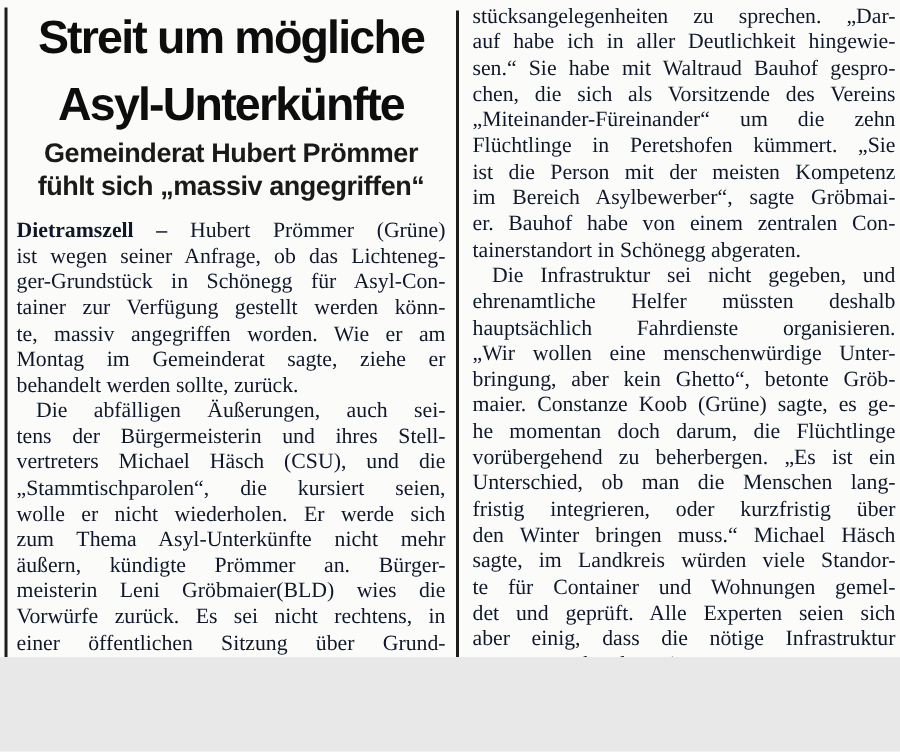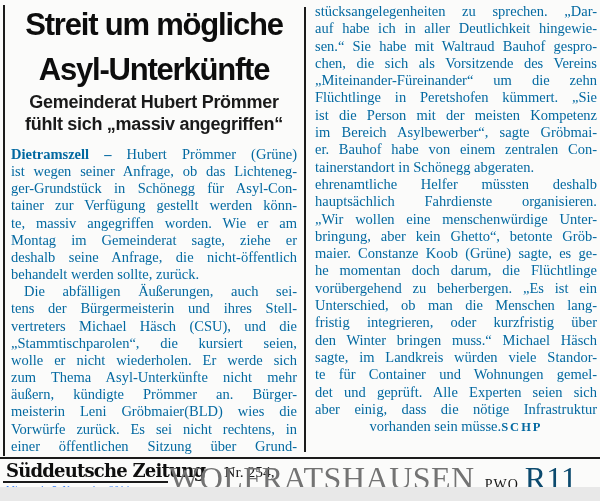--- a/index.html
+++ b/index.html
@@ -1,33 +1,33 @@
 <!DOCTYPE html>
 <html><head>
 <meta charset="utf-8">
 <style>
   html,body{margin:0;padding:0;background:#e8e8e8;}
   .page{
-    position:relative;width:600px;height:487px;background:#fbfbfa;
+    position:relative;width:600px;height:438px;background:#fbfbfa;
     font-family:"Liberation Serif", serif;color:#141414;overflow:hidden;
   }
   .vrule{position:absolute;width:2px;background:#1b1b1b;}
   .rule-left{left:3px;top:5px;height:451px;}
   .rule-mid{left:304px;top:7px;height:445px;}
   .headline{
     position:absolute;left:8px;top:2px;width:292px;text-align:center;
     font-family:"Liberation Sans", sans-serif;font-weight:bold;
     font-size:31px;line-height:45px;letter-spacing:-1.2px;color:#0d0d0d;
   }
   .subhead{
     position:absolute;left:8px;top:91px;width:292px;text-align:center;
     font-family:"Liberation Sans", sans-serif;font-weight:bold;
     font-size:18px;line-height:22px;letter-spacing:-0.3px;color:#1a1a1a;
   }
-  .col{position:absolute;font-size:14.5px;color:#0369a1;}
+  .col{position:absolute;font-size:14.5px;color:#0f172a;}
   .col-left{left:11px;top:146px;width:286px;line-height:17.15px;font-family:Liberation Serif, serif;}
   .col-right{left:315px;top:3px;width:282px;line-height:17.3px;}
   .line{text-align:justify;text-align-last:justify;white-space:normal;}
   .line.end{text-align-last:left;}
   .line.indent{text-indent:13px;}
   .lead-place{font-weight:bold;}
   .byline-row{display:flex;justify-content:center;align-items:baseline;}
   .byline{font-weight:bold;font-size:12.5px;letter-spacing:2px;}
   .footer-rule{position:absolute;left:0;top:457px;width:600px;height:2px;background:#1b1b1b;}
   .masthead{position:absolute;left:6px;top:460px;width:172px;}
@@ -63,21 +63,20 @@
   </div>
 
   <div class="col col-left">
     <div class="line"><span class="lead-place">Dietramszell –</span><span> Hubert Prömmer (Grüne)</span></div>
     <div>
         <div class="line">ist wegen seiner Anfrage, ob das Lichteneg-</div>
         <div class="line">ger-Grundstück in Schönegg für Asyl-Con-</div>
         <div class="line">tainer zur Verfügung gestellt werden könn-</div>
         <div class="line">te, massiv angegriffen worden. Wie er am</div>
         <div class="line">Montag im Gemeinderat sagte, ziehe er</div>
-        <div class="line">deshalb seine Anfrage, die nicht-öffentlich</div>
         <div class="line end">behandelt werden sollte, zurück.</div>
         <div class="line indent">Die abfälligen Äußerungen, auch sei-</div>
         <div class="line">tens der Bürgermeisterin und ihres Stell-</div>
         <div class="line">vertreters Michael Häsch (CSU), und die</div>
         <div class="line">„Stammtischparolen“, die kursiert seien,</div>
         <div class="line">wolle er nicht wiederholen. Er werde sich</div>
         <div class="line">zum Thema Asyl-Unterkünfte nicht mehr</div>
         <div class="line">äußern, kündigte Prömmer an. Bürger-</div>
         <div class="line">meisterin Leni Gröbmaier(BLD) wies die</div>
         <div class="line">Vorwürfe zurück. Es sei nicht rechtens, in</div>
@@ -90,20 +89,21 @@
         <div class="line">stücksangelegenheiten zu sprechen. „Dar-</div>
         <div class="line">auf habe ich in aller Deutlichkeit hingewie-</div>
         <div class="line">sen.“ Sie habe mit Waltraud Bauhof gespro-</div>
         <div class="line">chen, die sich als Vorsitzende des Vereins</div>
         <div class="line">„Miteinander-Füreinander“ um die zehn</div>
         <div class="line">Flüchtlinge in Peretshofen kümmert. „Sie</div>
         <div class="line">ist die Person mit der meisten Kompetenz</div>
         <div class="line">im Bereich Asylbewerber“, sagte Gröbmai-</div>
         <div class="line">er. Bauhof habe von einem zentralen Con-</div>
         <div class="line end">tainerstandort in Schönegg abgeraten.</div>
+        <div class="line indent">Die Infrastruktur sei nicht gegeben, und</div>
         <div class="line">ehrenamtliche Helfer müssten deshalb</div>
         <div class="line">hauptsächlich Fahrdienste organisieren.</div>
         <div class="line">„Wir wollen eine menschenwürdige Unter-</div>
         <div class="line">bringung, aber kein Ghetto“, betonte Gröb-</div>
         <div class="line">maier. Constanze Koob (Grüne) sagte, es ge-</div>
         <div class="line">he momentan doch darum, die Flüchtlinge</div>
         <div class="line">vorübergehend zu beherbergen. „Es ist ein</div>
         <div class="line">Unterschied, ob man die Menschen lang-</div>
         <div class="line">fristig integrieren, oder kurzfristig über</div>
         <div class="line">den Winter bringen muss.“ Michael Häsch</div>

